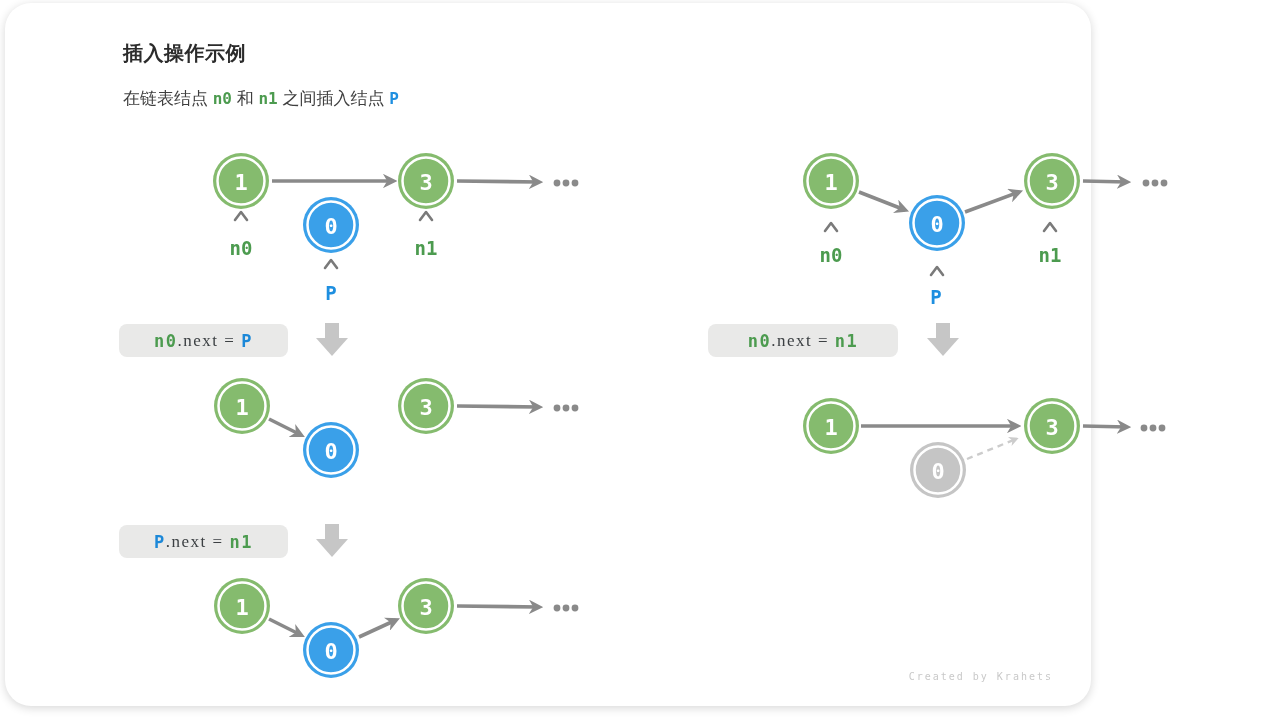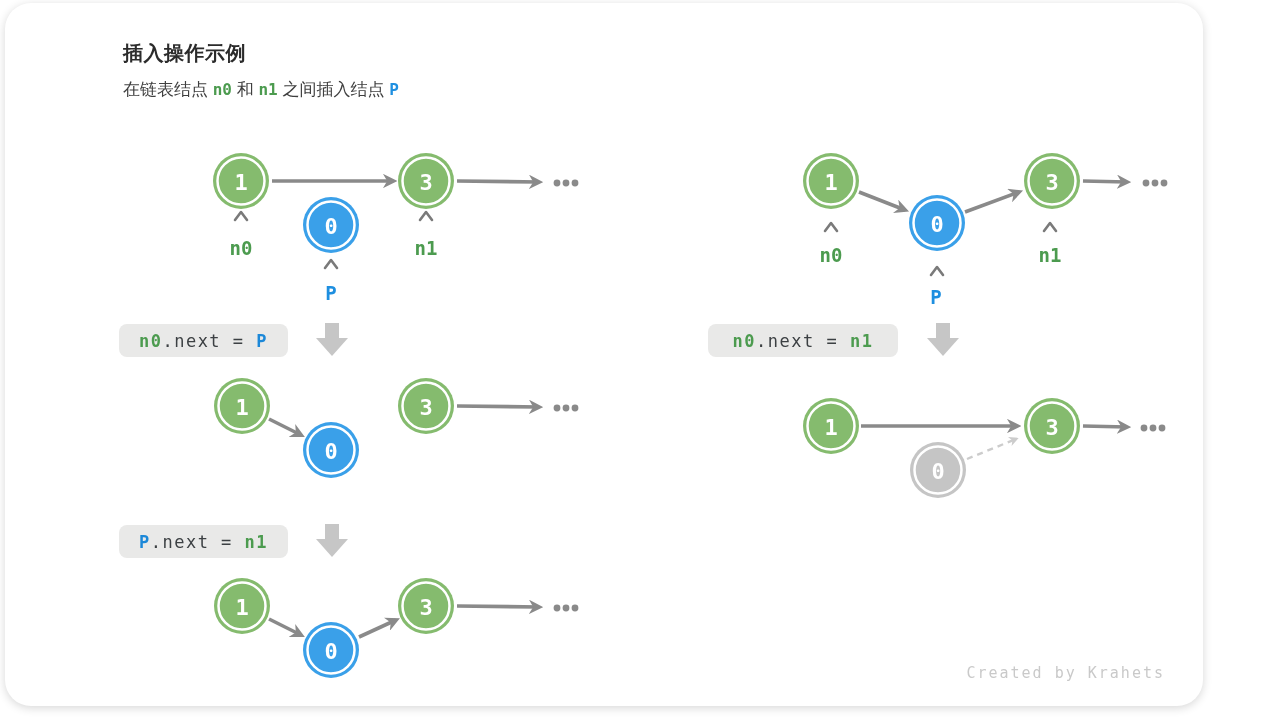--- a/index.html
+++ b/index.html
@@ -1,32 +1,32 @@
 <!DOCTYPE html>
 <html><head>
 <meta charset="utf-8">
 <style>
   html,body{margin:0;padding:0;width:1280px;height:720px;background:#ffffff;overflow:hidden;
     font-family:"Liberation Sans","DejaVu Sans",sans-serif;}
-  .card{position:absolute;left:5px;top:3px;width:1198px;height:703px;background:#ffffff;
+  .card{position:absolute;left:5px;top:3px;width:1086px;height:703px;background:#ffffff;
     border-radius:26px;box-shadow:0 2px 10px rgba(0,0,0,0.16);}
   .panel-header{position:absolute;top:36px;}
   .panel-title{font-size:20px;font-weight:bold;color:#2b2b2b;line-height:28px;letter-spacing:0.5px;}
-  .panel-subtitle{margin-top:11px;font-size:17px;color:#3f3f3f;line-height:24px;white-space:nowrap;}
+  .panel-subtitle{margin-top:20px;font-size:17px;color:#3f3f3f;line-height:24px;white-space:nowrap;}
   .mono{font-family:"DejaVu Sans Mono","Liberation Mono",monospace;}
   .tok-green{color:#4c9b4f;font-weight:bold;font-size:16px;}
   .tok-blue{color:#1e8fe0;font-weight:bold;font-size:16px;}
   .code-box{position:absolute;display:flex;align-items:center;justify-content:center;
     background:#e9e9e8;border-radius:8px;font-family:"DejaVu Sans Mono","Liberation Mono",monospace;
     font-size:17px;letter-spacing:1.5px;white-space:pre;}
-  .code-box .c-code{color:#3c4043;}
+  .code-box .c-code{color:#3c4043;font-family:Liberation Serif, serif;}
   .code-box .c-green{color:#4c9b4f;font-weight:bold;}
   .code-box .c-blue{color:#1c88d8;font-weight:bold;}
   .footer{position:absolute;right:38px;bottom:24px;font-family:"DejaVu Sans Mono","Liberation Mono",monospace;
-    font-size:15px;letter-spacing:2px;color:#c9c9c9;}
+    font-size:10px;letter-spacing:2px;color:#c9c9c9;}
   svg.diagram{position:absolute;left:0;top:0;}
 </style>
 </head>
 <body>
 
 <div class="card">
 
   <div class="panel-header" style="left:118px">
     <div class="panel-title">插入操作示例</div>
     <div class="panel-subtitle" id="insert-subtitle"><span>在链表结点 </span><span class="mono tok-green">n0</span><span> 和 </span><span class="mono tok-green">n1</span><span> 之间插入结点 </span><span class="mono tok-blue">P</span></div>

